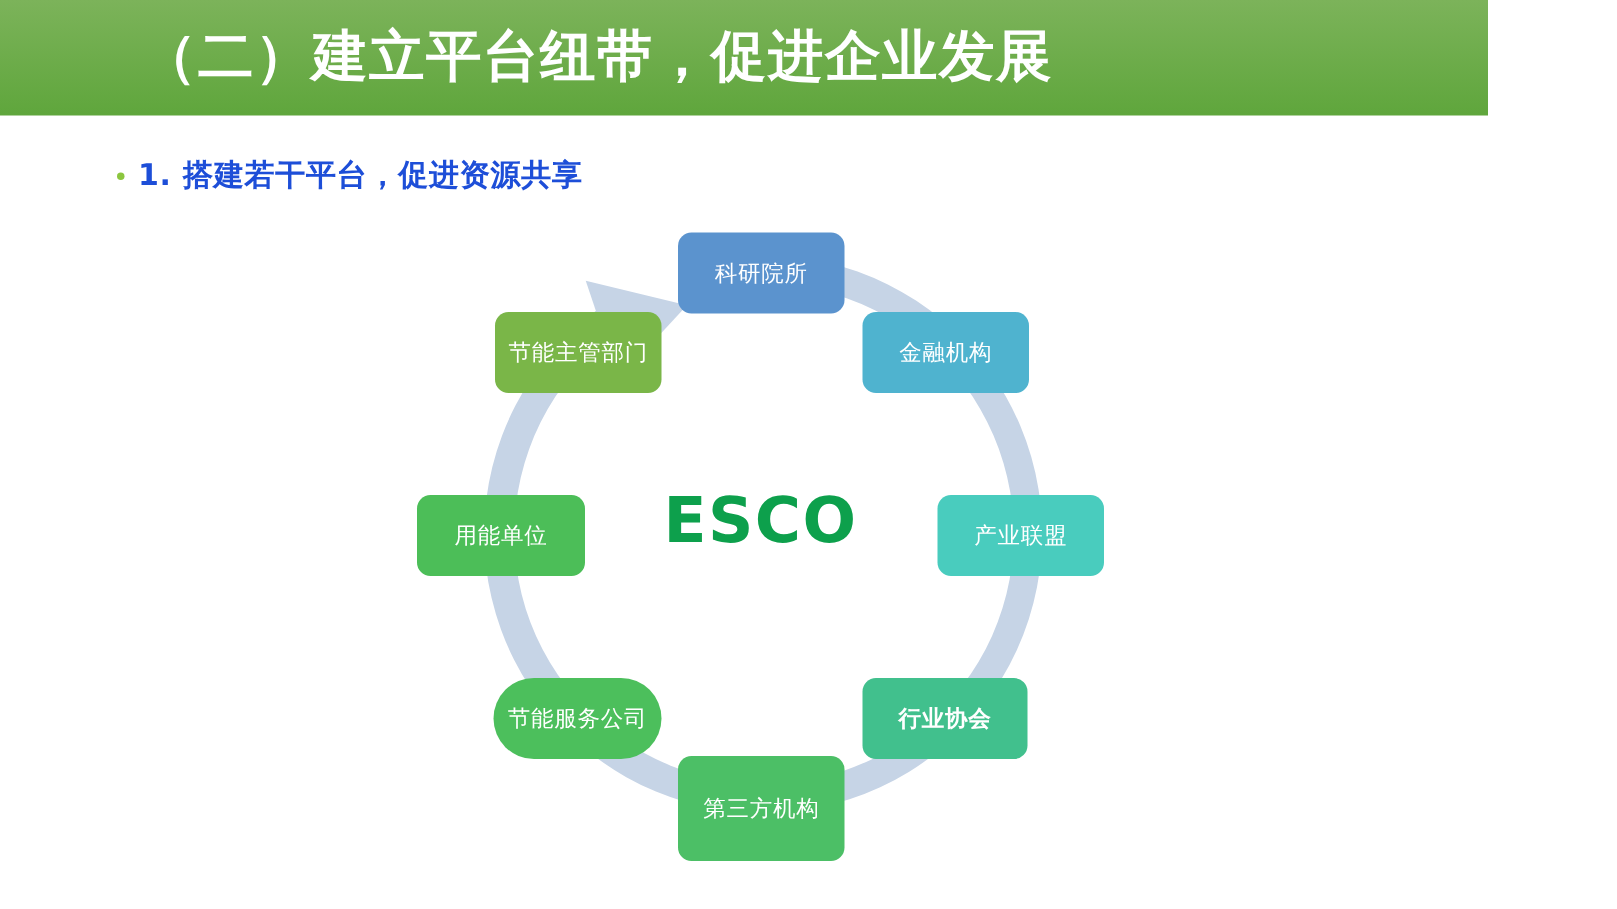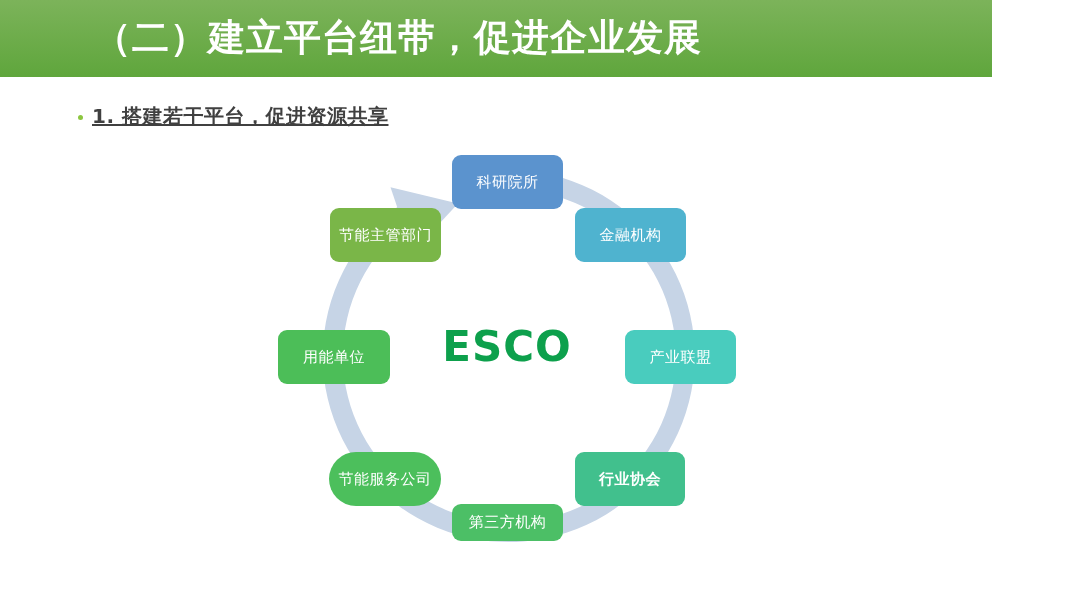--- a/index.html
+++ b/index.html
@@ -112,21 +112,21 @@
 <body>
 
 <div id="slide">
 
   <div id="header-banner" style="background: linear-gradient(rgb(124, 179, 90) 0%, rgb(95, 166, 60) 100%);">
     <div id="header-title" style="color: rgb(255, 255, 255);">（二）建立平台纽带，促进企业发展</div>
   </div>
 
   <div id="subtitle-row">
     <span id="subtitle-bullet" style="background: rgb(140, 198, 63);"></span>
-    <span id="subtitle-text" style="color: #404040; text-decoration: underline;">1. 搭建若干平台，促进资源共享</span>
+    <span id="subtitle-text" style="color: #1d4ed8;">1. 搭建若干平台，促进资源共享</span>
   </div>
 
   <div id="diagram">
 
     <svg id="ring-svg" viewBox="0 0 500 450">
 
       <g fill="#c6d4e6">
 
         <path d="
           M 245 30
@@ -146,21 +146,21 @@
       </div>
     <div class="node-box" style="left: 313px; top: 68px; width: 111px; height: 54px; background: rgb(79, 179, 207);">
         <span>金融机构</span>
       </div>
     <div class="node-box" style="left: 363px; top: 190px; width: 111px; height: 54px; background: rgb(73, 204, 190);">
         <span>产业联盟</span>
       </div>
     <div class="node-box" style="left: 313px; top: 312px; width: 110px; height: 54px; background: rgb(65, 192, 141); font-weight: bold;">
         <span>行业协会</span>
       </div>
-    <div class="node-box" style="left: 190px; top: 364px; width: 111px; height: 37px; background: rgb(76, 191, 102);">
+    <div class="node-box" style="left: 190px; top: 364px; width: 111px; height: 70px; background: rgb(76, 191, 102);">
         <span>第三方机构</span>
       </div>
     <div class="node-box" style="left: 67px; top: 312px; width: 112px; height: 54px; background: rgb(76, 191, 92); border-radius: 27px;">
         <span>节能服务公司</span>
       </div>
     <div class="node-box" style="left: 16px; top: 190px; width: 112px; height: 54px; background: rgb(76, 190, 88);">
         <span>用能单位</span>
       </div>
     <div class="node-box" style="left: 68px; top: 68px; width: 111px; height: 54px; background: rgb(122, 182, 72); text-align: center;">
         <span>节能主管部门</span>

